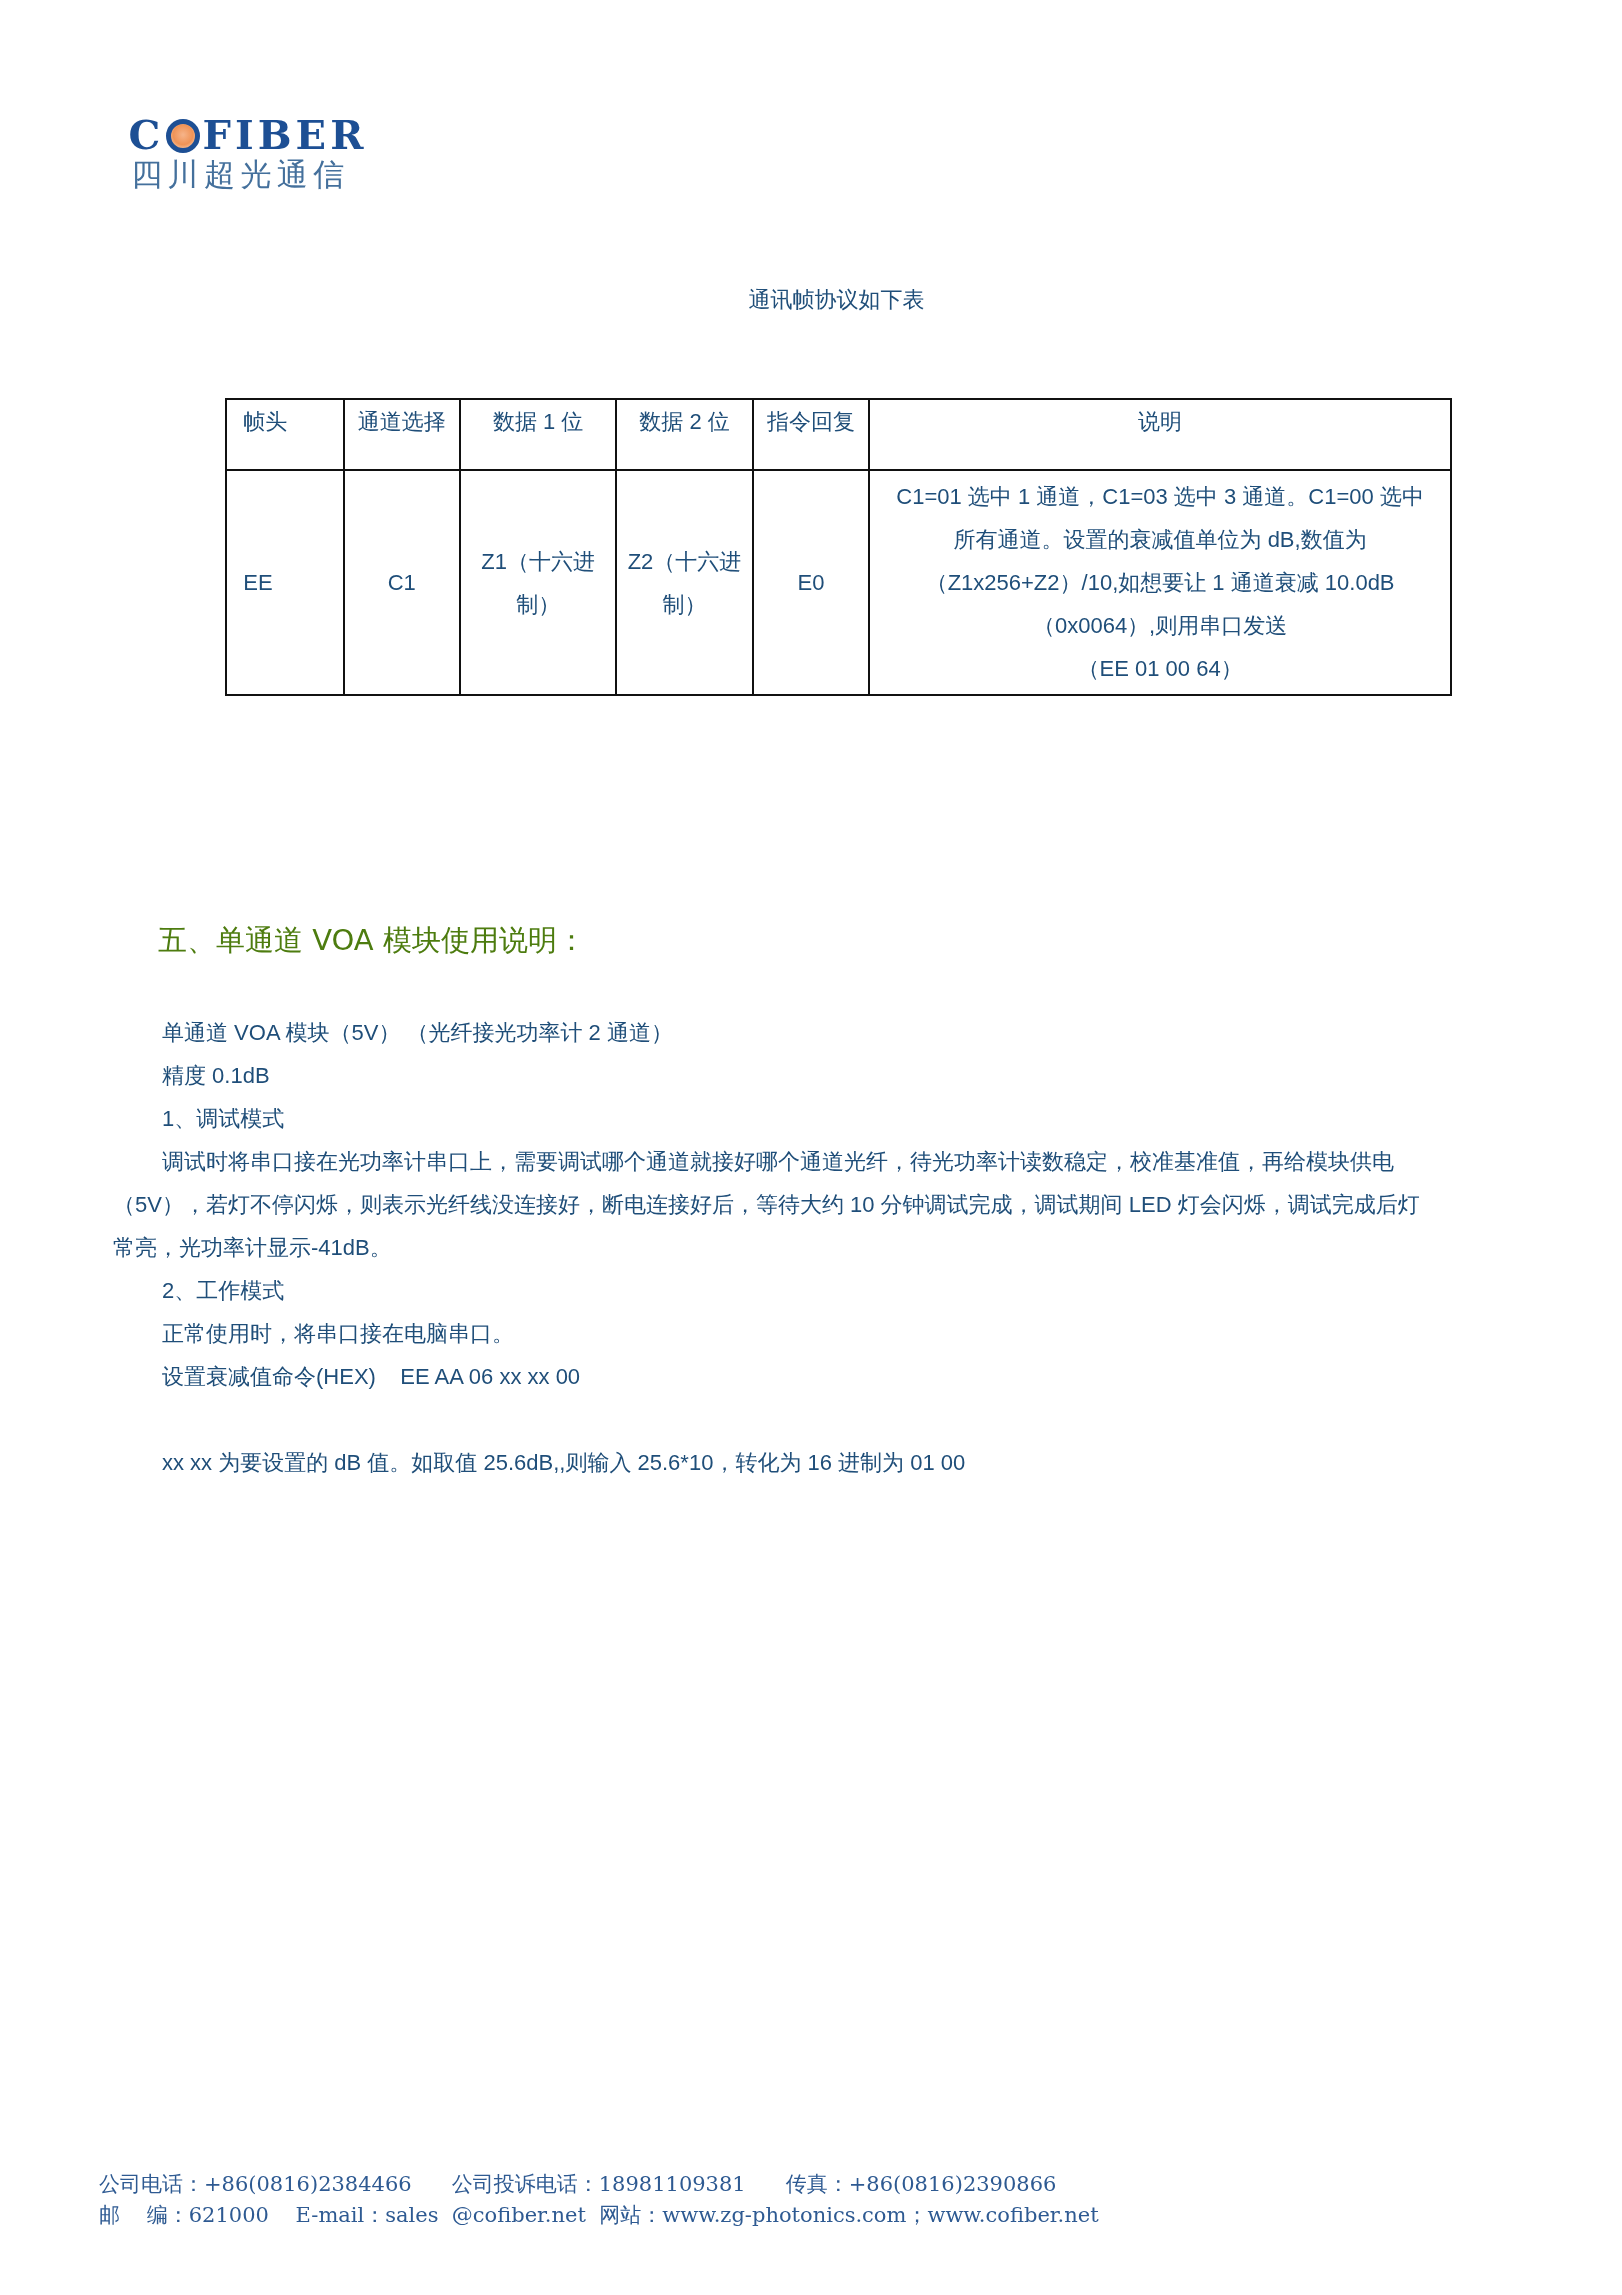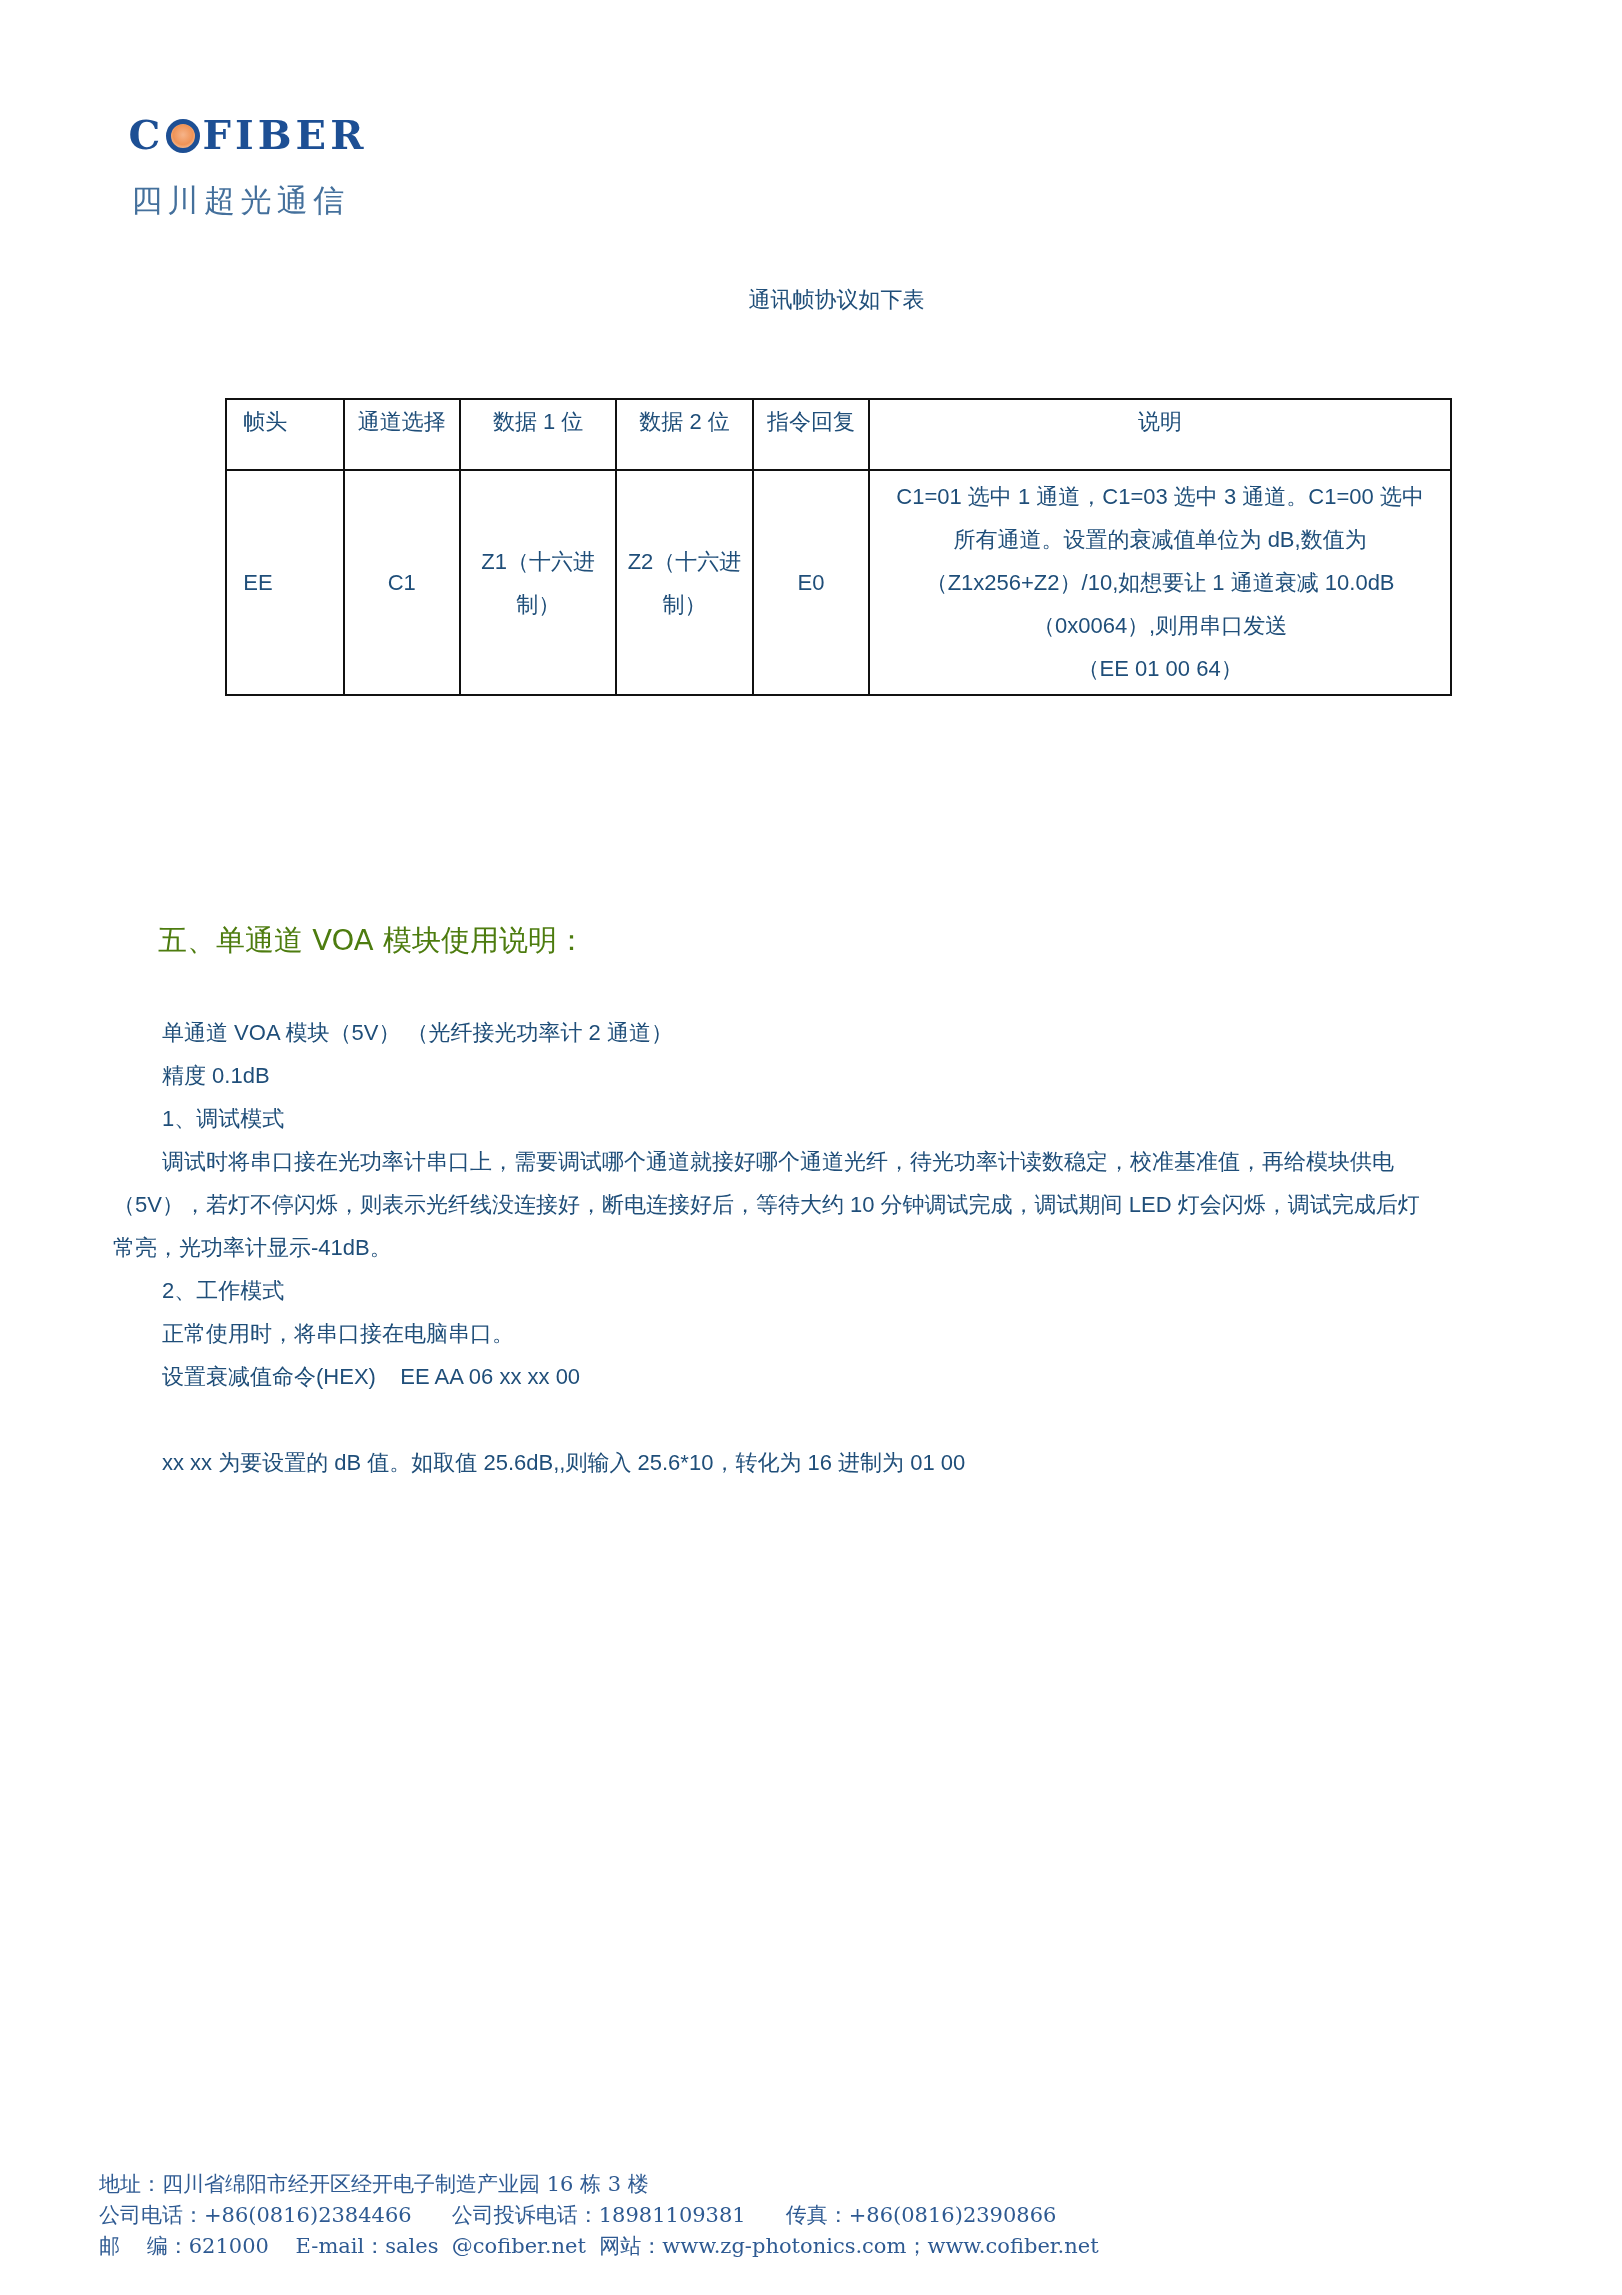--- a/index.html
+++ b/index.html
@@ -42,27 +42,26 @@
       border: 5.4px solid #1d4f94;
       box-sizing: border-box;
       background: radial-gradient(circle at 50% 45%, #f6b48a 0%, #ef9356 55%, #fbe1cc 100%);
       vertical-align: -4.1px;
       margin: 0 2.7px 0 1.4px;
     }
     .logo-cn {
       position: absolute;
       left: 8.2px;
       top: 44px;
-      font-family: Liberation Mono, monospace;
+      font-family: Liberation Sans, sans-serif;
       font-size: 31px;
       letter-spacing: 5.4px;
       color: #44709c;
       line-height: 34px;
       white-space: nowrap;
-      margin-top: 28px;
     }
     .table-title {
       position: absolute;
       left: 0;
       width: 1612px;
       top: 285px;
       text-align: center;
       font-family: Liberation Sans, sans-serif;
       font-size: 22px;
       color: #1f4e79;
@@ -177,17 +176,16 @@
   <div class="line">（5V），若灯不停闪烁，则表示光纤线没连接好，断电连接好后，等待大约 10 分钟调试完成，调试期间 LED 灯会闪烁，调试完成后灯</div>
   <div class="line">常亮，光功率计显示-41dB。</div>
   <div class="line indent">2、工作模式</div>
   <div class="line indent">正常使用时，将串口接在电脑串口。</div>
   <div class="line indent" style="white-space:pre;">设置衰减值命令(HEX)    EE AA 06 xx xx 00</div>
   <div class="line" style="height:43px;"></div>
   <div class="line indent">xx xx 为要设置的 dB 值。如取值 25.6dB,,则输入 25.6*10，转化为 16 进制为 01 00</div>
 </div>
 
 <div class="footer">
-  <div class="row">地址：四川省绵阳市经开区经开电子制造产业园 16 栋 3 楼</div>
   <div class="row">公司电话：+86(0816)2384466      公司投诉电话：18981109381      传真：+86(0816)2390866</div>
   <div class="row">邮    编：621000    E-mail：sales  @cofiber.net  网站：www.zg-photonics.com；www.cofiber.net</div>
 </div>
 
 
 </body></html>

